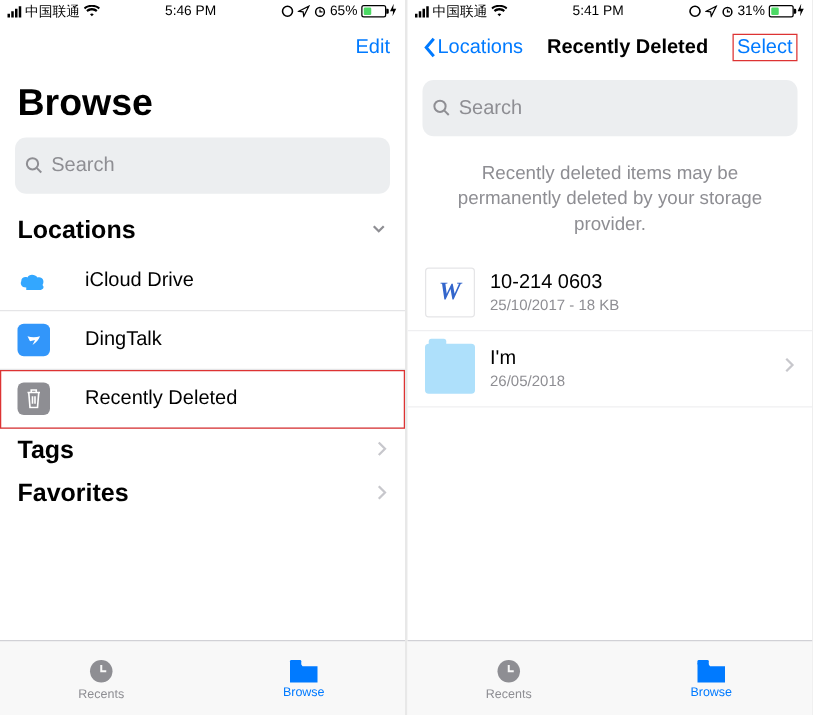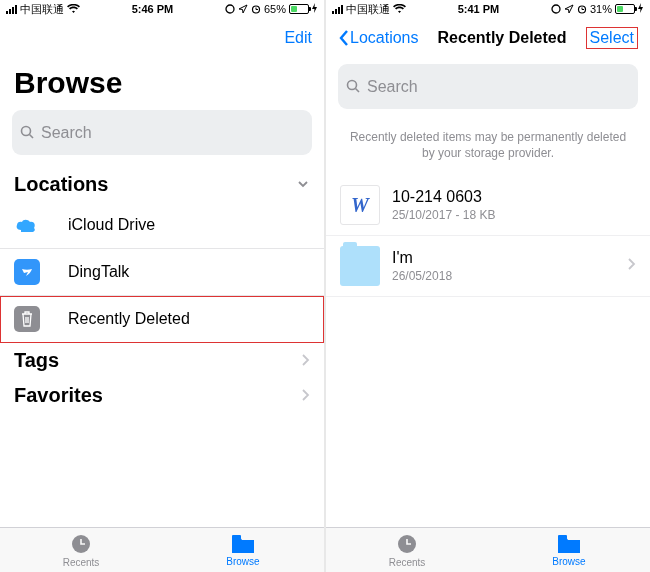--- a/index.html
+++ b/index.html
@@ -1,53 +1,53 @@
 <!DOCTYPE html>
 <html><head>
 <meta charset="utf-8">
 <style>
 * { margin: 0; padding: 0; box-sizing: border-box; font-family: -apple-system, "Helvetica Neue", Arial, sans-serif; }
 body { width: 650px; height: 572px; background: #e8e8e8; display: flex; gap: 2px; }
 .phone { width: 324px; height: 572px; background: #fff; display: flex; flex-direction: column; position: relative; }
 .status-bar { height: 18px; display: flex; align-items: center; padding: 0 6px; font-size: 11px; font-weight: 500; }
 .sb-left { display: flex; align-items: center; gap: 3px; }
-.sb-center { flex: 1; text-align: center; font-weight: 700; }
+.sb-center { flex: 1; text-align: center; font-weight: 400; }
 .sb-right { display: flex; align-items: center; gap: 3px; }
 .signal-bars { display: flex; align-items: flex-end; gap: 1px; }
 .signal-bars span { width: 2px; background: #000; }
 .signal-bars span:nth-child(1){height:3px}.signal-bars span:nth-child(2){height:5px}.signal-bars span:nth-child(3){height:7px}.signal-bars span:nth-child(4){height:9px}
 .wifi-icon svg, .small-ico svg { display:block; }
 .battery { width: 20px; height: 10px; border: 1px solid #000; border-radius: 2px; position: relative; display: flex; align-items: center; }
 .battery::after { content:''; position:absolute; right:-3px; top:2px; width:2px; height:4px; background:#000; border-radius:0 1px 1px 0; }
 .battery-fill { height: 6px; background: #4cd964; margin-left:1px; border-radius:1px; }
 .nav-bar { height: 40px; display: flex; align-items: center; justify-content: space-between; padding: 0 12px; }
 .nav-btn { color: #007aff; font-size: 16px; display: flex; align-items: center; }
 .nav-title { font-weight: 600; font-size: 16px; color:#000; }
 .big-title { font-size: 30px; font-weight: 700; padding: 8px 14px 10px; }
 .search-pill { margin: 0 12px 12px; background: #eceef0; border-radius: 9px; height: 45px; display: flex; align-items: center; padding: 0 8px; color: #8e8e93; gap: 6px; }
 .search-pill span.txt { font-size: 16px; }
 .section-header { display: flex; align-items: center; justify-content: space-between; padding: 6px 14px; font-size: 20px; font-weight: 700; }
 .row { display: flex; align-items: center; padding: 10px 14px; border-bottom: 1px solid #e5e5e7; gap: 28px; }
 .row .icon-box { width: 26px; height: 26px; display:flex; align-items:center; justify-content:center; border-radius:5px; }
 .row .label { font-size: 16px; color:#000; flex:1; }
 .chev { color:#c7c7cc; }
 .highlight { outline: 1px solid #d33; outline-offset: -1px; }
-.info-text { color:#8e8e93; text-align:center; padding: 8px 18px 14px; font-size:12px; line-height:1.35; }
+.info-text { color:#8e8e93; text-align:center; padding: 8px 18px 14px; font-size:15px; line-height:1.35; }
 .file-row { display:flex; align-items:center; padding:10px 14px; gap:12px; border-bottom:1px solid #efeff1; }
 .thumb { width:40px; height:40px; display:flex; align-items:center; justify-content:center; border-radius:3px; }
 .thumb-doc { border:1px solid #e5e5e7; }
 .thumb-folder { background:#aee0fb; border-radius:3px; position:relative; }
 .thumb-folder::before { content:''; position:absolute; top:-4px; left:3px; width:14px; height:6px; background:#aee0fb; border-radius:2px 2px 0 0; }
 .thumb-img { background:#473f3a; position:relative; overflow:hidden; }
 .thumb-img::after{content:'';position:absolute;bottom:6px;left:4px;right:4px;height:14px;background:#d8d2cc;border-radius:2px;}
 .file-meta { flex:1; }
 .file-name { font-size:16px; color:#000; }
 .file-sub { font-size:12px; color:#8e8e93; margin-top:2px; }
 .content { flex:1; overflow:hidden; }
-.tab-bar { height: 45px; border-top: 1px solid #d1d1d6; background: #f8f8f8; display:flex; }
+.tab-bar { height: 60px; border-top: 1px solid #d1d1d6; background: #f8f8f8; display:flex; }
 .tab { flex:1; display:flex; flex-direction:column; align-items:center; justify-content:center; gap:1px; color:#8e8e93; font-size:10px; }
 .tab.active { color:#007aff; }
 .tab svg { display:block; }
 </style>
 </head>
 <body>
 
 <div class="phone">
   <div class="status-bar">
     <div class="sb-left">

